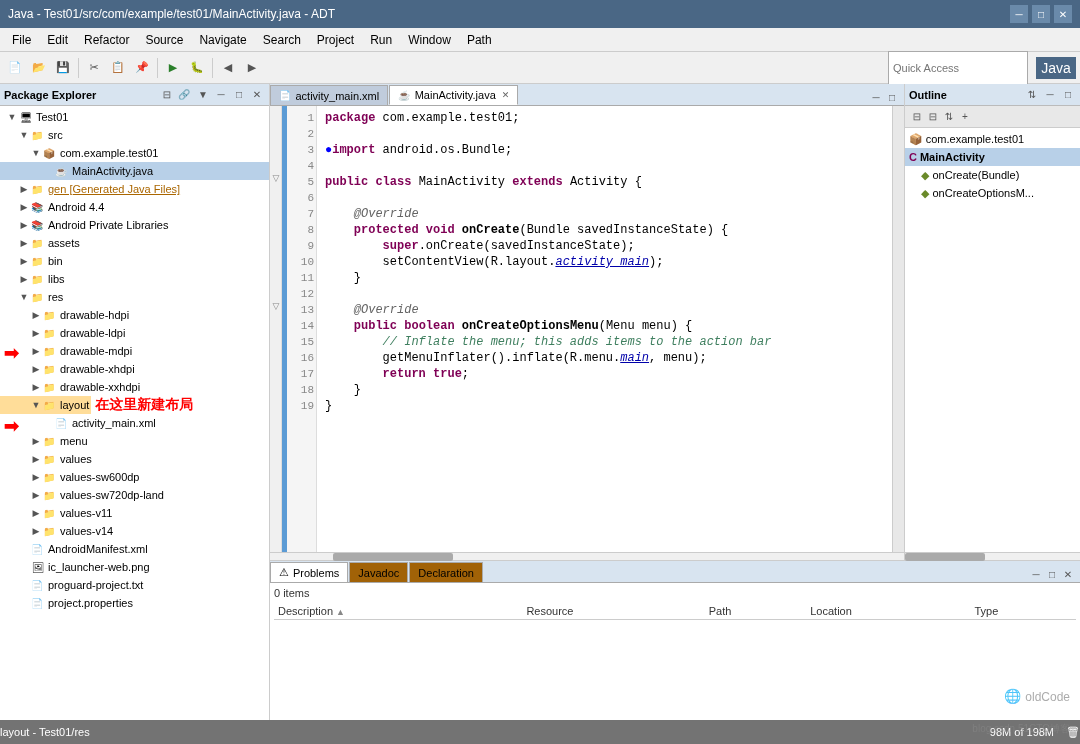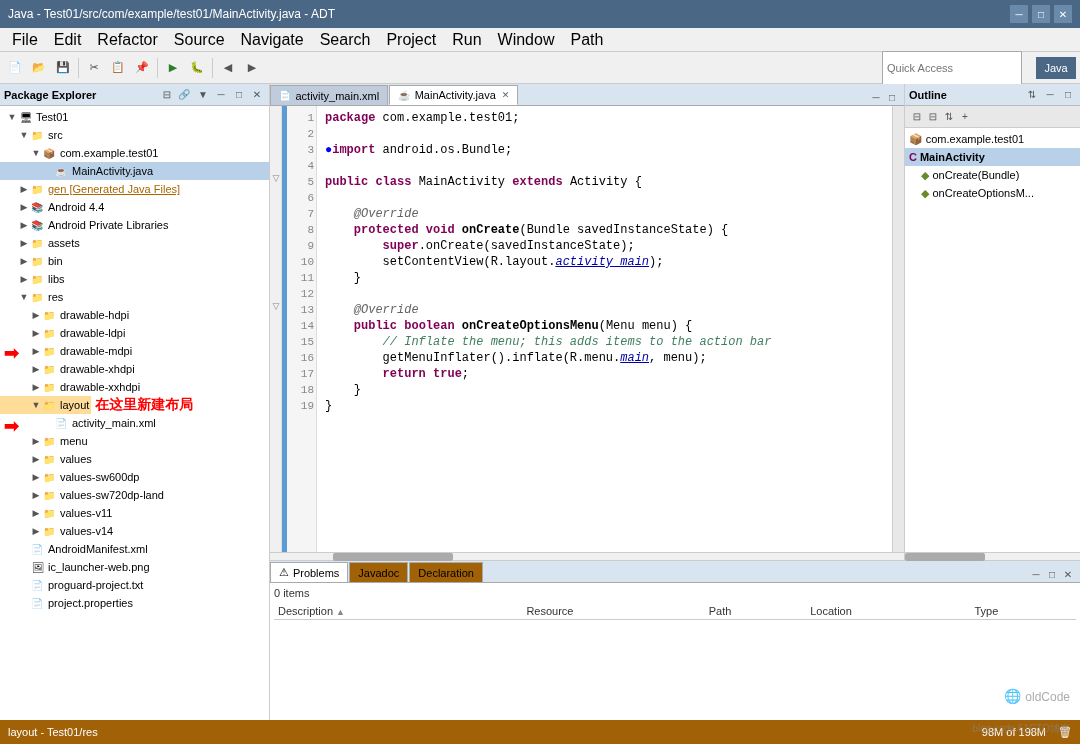--- a/index.html
+++ b/index.html
@@ -31,21 +31,21 @@
       background: #F0F0F0;
       height: 24px;
       display: flex;
       align-items: center;
       border-bottom: 1px solid #CCCCCC;
       padding: 0 4px;
     }
     .menu-item {
       padding: 2px 8px;
       cursor: pointer;
-      font-size: 16px;
+      font-size: 12px;
       height: 100%;
       display: flex;
       align-items: center;
     }
 
     
     #toolbar {
       background: #F0F0F0;
       height: 32px;
       display: flex;
@@ -275,26 +275,26 @@
       font-weight: normal;
       color: #333;
       border-bottom: 1px solid #CCCCCC;
       padding: 2px 4px;
       cursor: pointer;
     }
     .sort-arrow { font-size: 9px; color: #888; }
 
     
     #status-bar {
-      background: #a16207;
+      background: #737373;
       color: white;
       height: 24px;
       display: flex;
       align-items: center;
-      padding: 0 8px;
+      padding: 0 0;
       font-size: 11px;
       justify-content: space-between;
     }
     .status-right { display: flex; align-items: center; gap: 12px; }
 
     
     ::-webkit-scrollbar { width: 8px; height: 8px; }
     ::-webkit-scrollbar-track { background: #F0F0F0; }
     ::-webkit-scrollbar-thumb { background: #AAAAAA; border-radius: 2px; }
 
@@ -342,21 +342,21 @@
   <button class="toolbar-btn">📋</button>
   <button class="toolbar-btn">📌</button>
   <div class="toolbar-separator"></div>
   <button class="toolbar-btn" style="color:#2A7F2A;">▶</button>
   <button class="toolbar-btn">🐛</button>
   <div class="toolbar-separator"></div>
   <button class="toolbar-btn">◀</button>
   <button class="toolbar-btn">▶</button>
   <div class="quick-access-box">
     <input class="quick-access-input" type="text" placeholder="Quick Access" style="">
-    <button class="toolbar-btn" style="margin-left:14px; background:#4A6785; color:white; width:40px; font-size:11px;">Java</button>
+    <button class="toolbar-btn" style="margin-left:8px; background:#4A6785; color:white; width:40px; font-size:14px;">Java</button>
   </div>
 </div>
 
 <div id="main-layout">
 
   <div id="left-panel">
     <div class="panel-header">
       <span>Package Explorer</span>
       <div class="panel-header-icons">
         <button class="panel-icon-btn">⊟</button>

